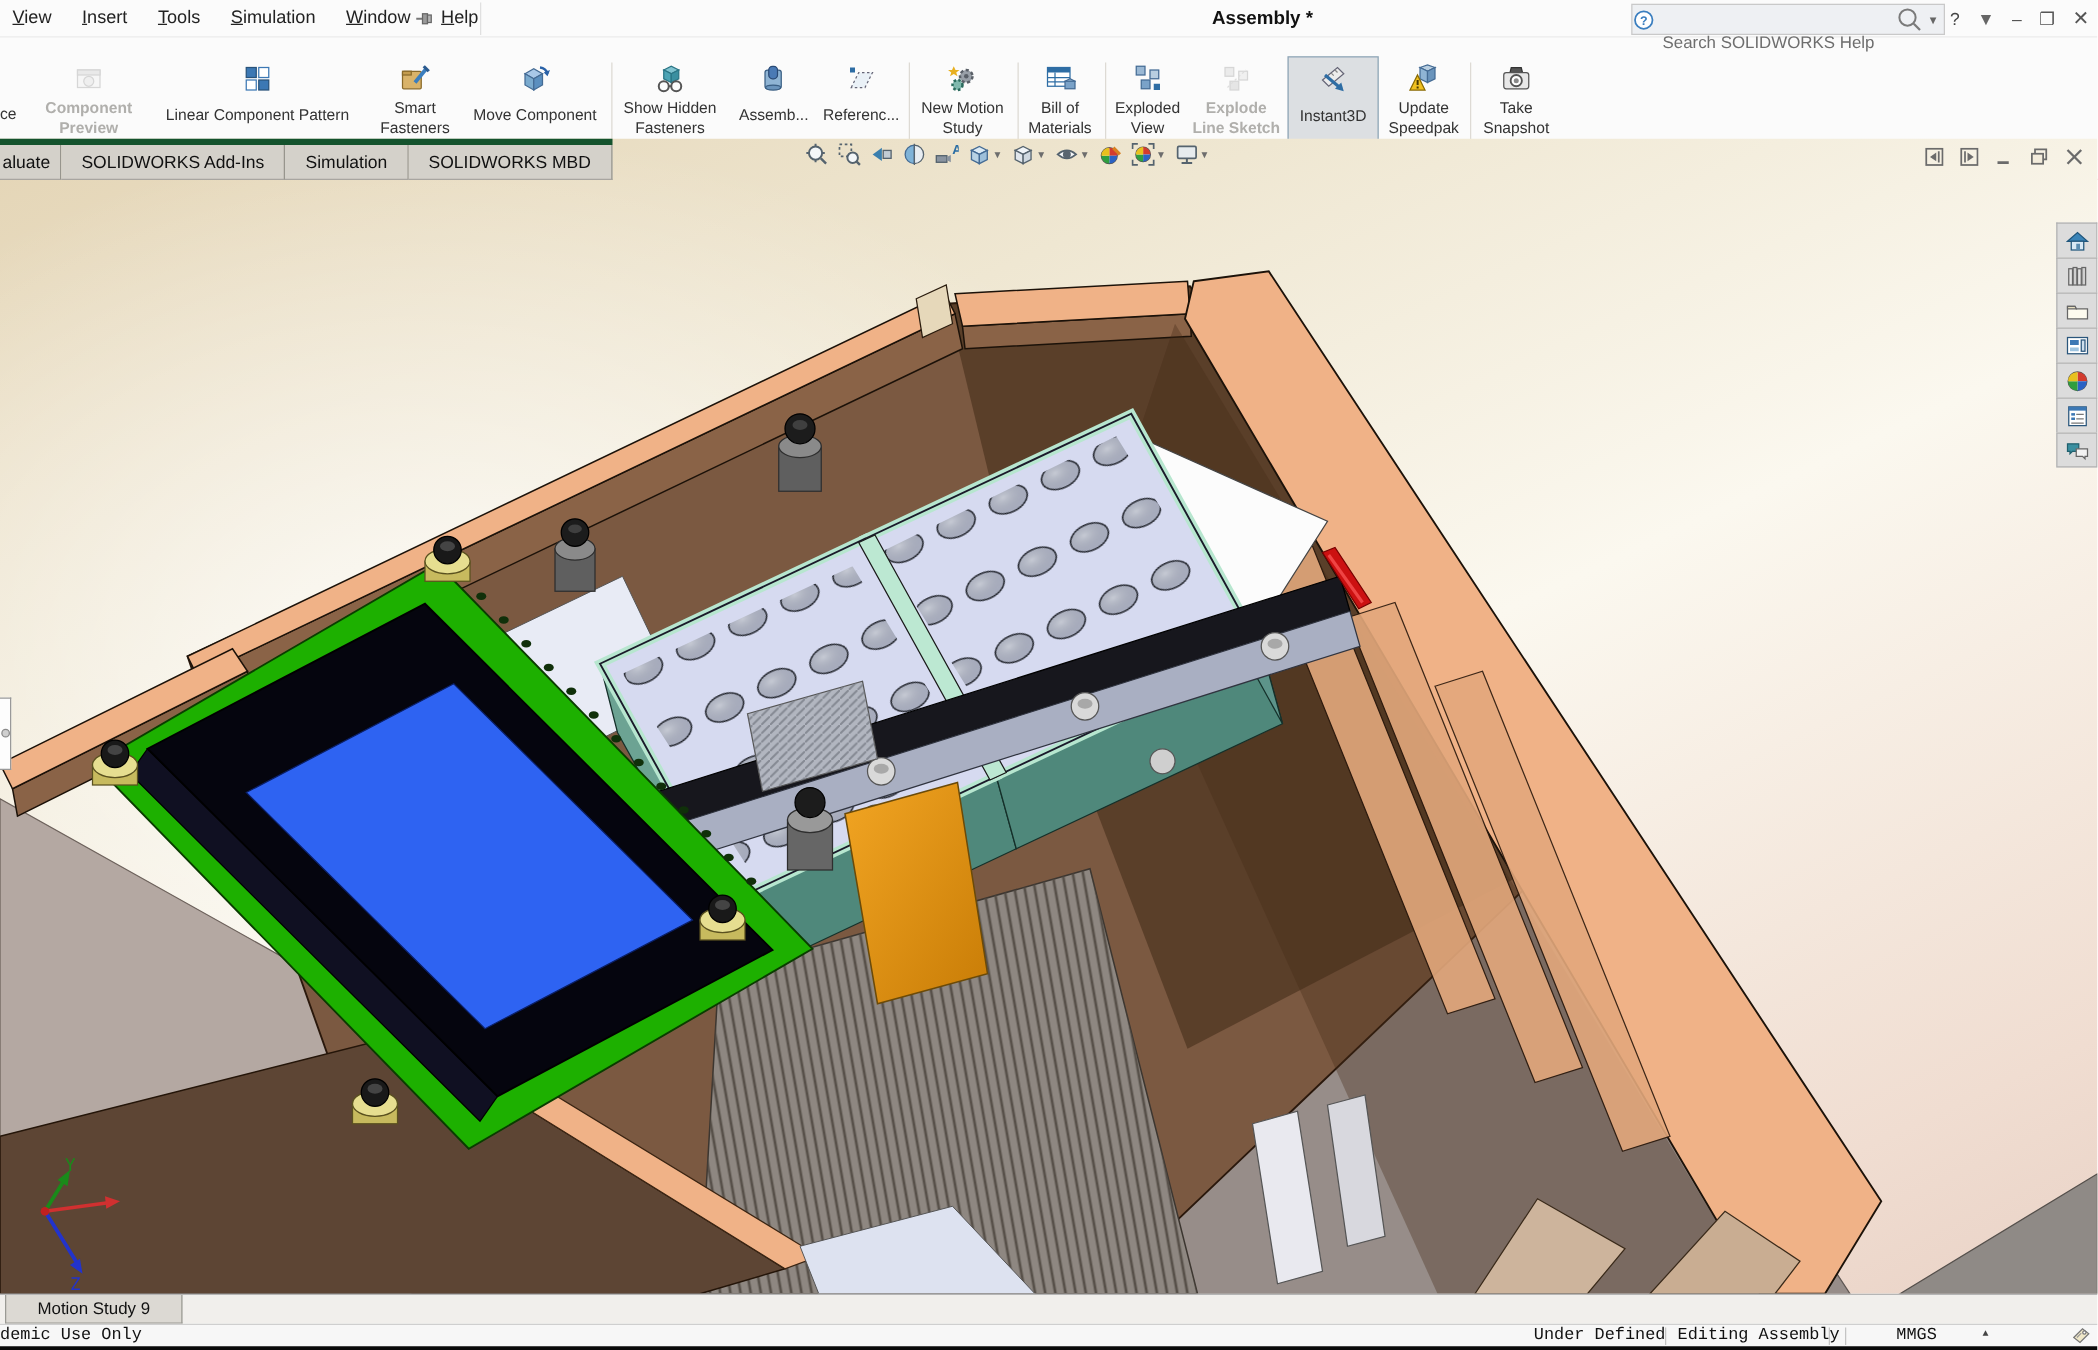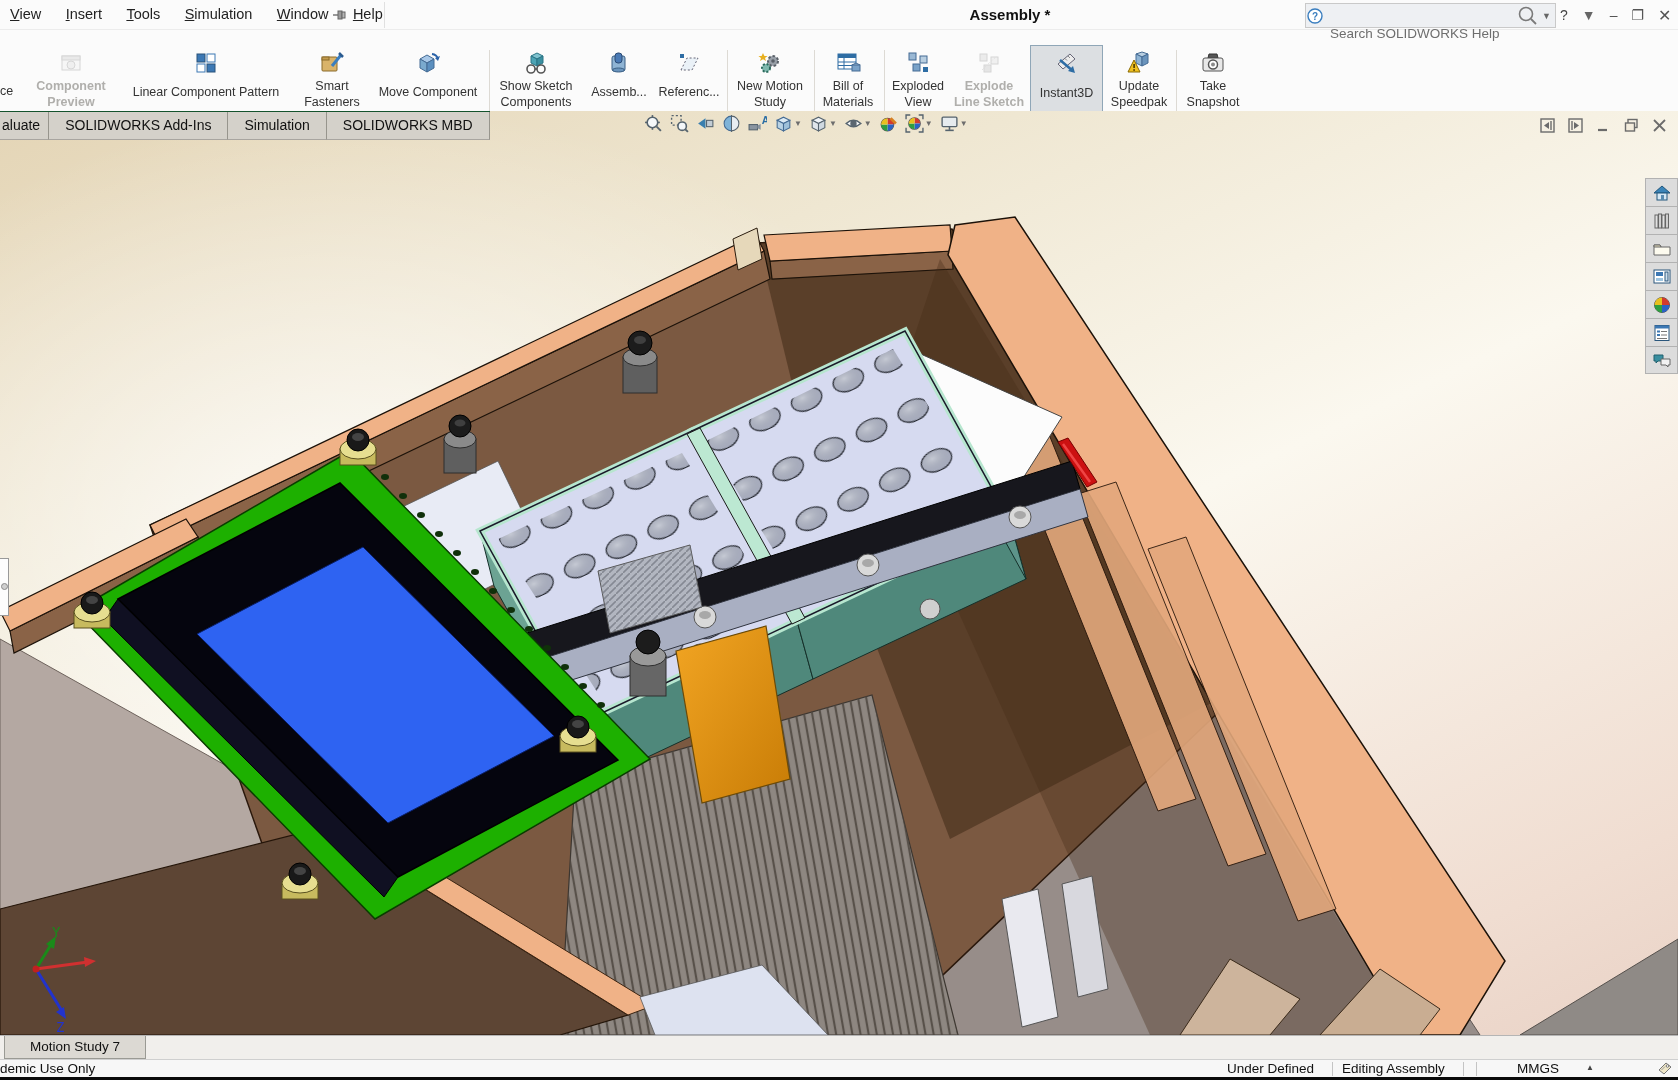--- a/index.html
+++ b/index.html
@@ -29,42 +29,42 @@
   .rbtn { position: absolute; top: 2px; height: 76px; text-align: center; cursor: default; }
   .rbtn .ricon { height: 30px; display: flex; align-items: flex-end; justify-content: center; }
   .rbtn .rlabel { font-size: 12.5px; color: #333; line-height: 1.3; margin-top: 2px; }
   .rbtn .rcaret { font-size: 8px; color: #555; position: absolute; bottom: 0; left: 0; right: 0; }
   .rbtn.disabled .rlabel { color: #b0afac; font-weight: bold; }
   .rbtn.disabled .ricon { opacity: 0.45; filter: grayscale(1); }
   .rbtn.active { background: #dcdfe2; border: 1px solid #8fa6b7; top: 1px; height: 78px; padding-top: 1px; }
   .rsep { position: absolute; top: 6px; height: 68px; width: 1px; background: #dddad4; }
   .fragment { position: absolute; left: 0; top: 40px; font-size: 12.5px; color: #333; }
   
-  .cmdtabs { position: absolute; left: 0; top: 111px; height: 28px; display: flex; border-top: 1px solid #14532d; }
+  .cmdtabs { position: absolute; left: 0; top: 111px; height: 28px; display: flex; border-top: 5px solid #14532d; }
   .ctab { height: 28px; line-height: 26px; padding: 0 16px; font-size: 14px; color: #111; background: #d4d1ca; border-right: 1px solid #97958d; border-bottom: 1px solid #a8a5a0; white-space: nowrap; cursor: default; }
   .ctab:first-child { padding: 0 8px 0 2px; }
   
   .viewport { position: absolute; left: 0; top: 111px; width: 1678px; height: 924px;
     background: radial-gradient(ellipse 900px 640px at 22% 48%, rgba(255,255,255,0.85), rgba(255,255,255,0) 70%),
                 linear-gradient(155deg, #e4d5b6 0%, #efe7d2 28%, #fbf8ef 55%, #f0ddd1 88%, #e9d2c6 100%); }
   .scene { position: absolute; left: 0; top: 28px; }
   .hud { position: absolute; left: 644px; top: 3px; display: flex; align-items: center; gap: 7px; }
   .hud .hic { display: flex; align-items: center; }
   .hud .hcaret { font-size: 8px; color: #6d6d6d; margin-left: 1px; }
   .docctl { position: absolute; left: 1540px; top: 7px; display: flex; align-items: center; gap: 13px; color: #6b6b6b; }
   .taskpane { position: absolute; left: 1645px; top: 67px; width: 33px; }
   .tpbtn { width: 33px; height: 28px; background: #dcdcdc; border: 1px solid #b2b2b2; border-bottom: none; display: flex; align-items: center; justify-content: center; cursor: default; }
   .tpbtn:last-child { border-bottom: 1px solid #b2b2b2; }
   .flyout { position: absolute; left: 0; top: 447px; width: 9px; height: 58px; background: #fdfdfd; border: 1px solid #999; border-left: none; }
   .flyout .knob { position: absolute; left: 1px; top: 24px; width: 7px; height: 7px; border-radius: 50%; background: #cfcfcf; border: 1px solid #8a8a8a; }
   
   .msrow { position: absolute; left: 0; top: 1035px; width: 1678px; height: 24px; background: #f1efec; border-top: 1px solid #b5b5b5; }
   .mstab { position: absolute; left: 4px; top: 0; width: 142px; height: 23px; background: #dcd9d3; border: 1px solid #9a9a94; border-top: none; font-size: 13.5px; text-align: center; line-height: 22px; color: #111; cursor: default; }
   
-  .statusbar { position: absolute; left: 0; top: 1059px; width: 1678px; height: 18px; background: #f7f7f7; border-top: 1px solid #cfcfcf; font-size: 13.5px; color: #111; }
+  .statusbar { position: absolute; left: 0; top: 1059px; width: 1678px; height: 18px; background: #f7f7f7; border-top: 1px solid #cfcfcf; font-size: 13.5px; color: #111; font-family: Liberation Mono, monospace; }
   .st-left { position: absolute; left: 0; top: 1px; }
   .st-fit { position: absolute; left: 1227px; top: 1px; }
   .st-mode { position: absolute; left: 1342px; top: 1px; }
   .st-units { position: absolute; left: 1517px; top: 1px; }
   .st-sep { position: absolute; top: 2px; width: 1px; height: 14px; background: #c4c4c4; }
   .st-caret { position: absolute; left: 1586px; top: 3px; font-size: 8px; color: #444; }
   .st-tag { position: absolute; left: 1656px; top: 0; }
   .blackstrip { position: absolute; left: 0; top: 1077px; width: 1678px; height: 3px; background: #0a0a0a; }
 </style>
 </head>
@@ -165,21 +165,21 @@
       <div class="ricon">
           <svg width="26" height="26" viewBox="0 0 26 26">
             <polygon points="8,6 14,3 20,6 14,9" fill="#7fc2cf" stroke="#2a7585"></polygon>
             <polygon points="8,6 14,9 14,16 8,13" fill="#4da4b5" stroke="#2a7585"></polygon>
             <polygon points="14,9 20,6 20,13 14,16" fill="#3a8fa0" stroke="#2a7585"></polygon>
             <circle cx="8" cy="19" r="4" fill="none" stroke="#555" stroke-width="1.6"></circle>
             <circle cx="18" cy="19" r="4" fill="none" stroke="#555" stroke-width="1.6"></circle>
             <line x1="12" y1="19" x2="14" y2="19" stroke="#555" stroke-width="1.6"></line>
           </svg>
         </div>
-      <div class="rlabel">Show Sketch Components</div>
+      <div class="rlabel">Show Hidden Fasteners</div>
     </div>
 
     <div class="rbtn" style="left:590px;width:58px">
       <div class="ricon">
           <svg width="26" height="26" viewBox="0 0 26 26">
             <rect x="6" y="6" width="13" height="15" rx="2" fill="#8fb4d4" stroke="#3a5f84"></rect>
             <rect x="9" y="3" width="7" height="10" rx="3" fill="#4a7ab5" stroke="#2a4a75"></rect>
             <ellipse cx="12.5" cy="20" rx="6" ry="2" fill="#6a94bc" stroke="#3a5f84"></ellipse>
           </svg>
         </div>
@@ -673,21 +673,21 @@
         </svg>
       </div>
   </div>
 
   <div class="flyout">
       <span class="knob"></span>
     </div>
 </div>
 
 <div class="msrow">
-  <div class="mstab">Motion Study 7</div>
+  <div class="mstab">Motion Study 9</div>
 </div>
 
 <div class="statusbar">
   <span class="st-left">demic Use Only</span>
   <span class="st-fit">Under Defined</span>
   <span class="st-sep" style="left:1332px"></span>
   <span class="st-mode">Editing Assembly</span>
   <span class="st-sep" style="left:1463px"></span>
   <span class="st-sep" style="left:1476px"></span>
   <span class="st-units">MMGS</span>

